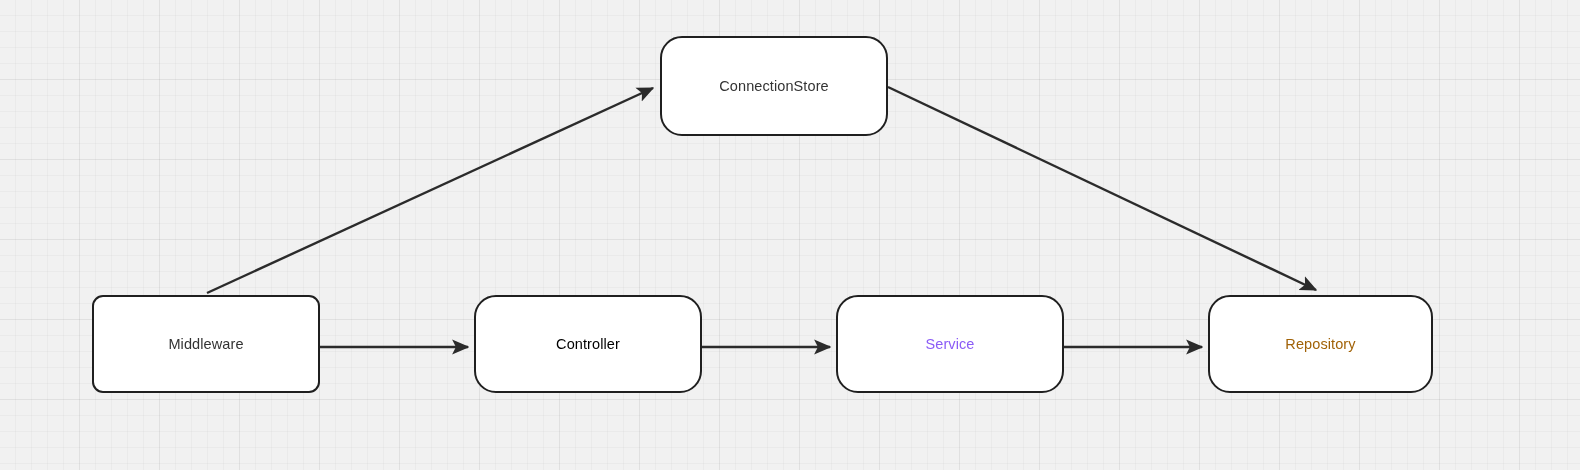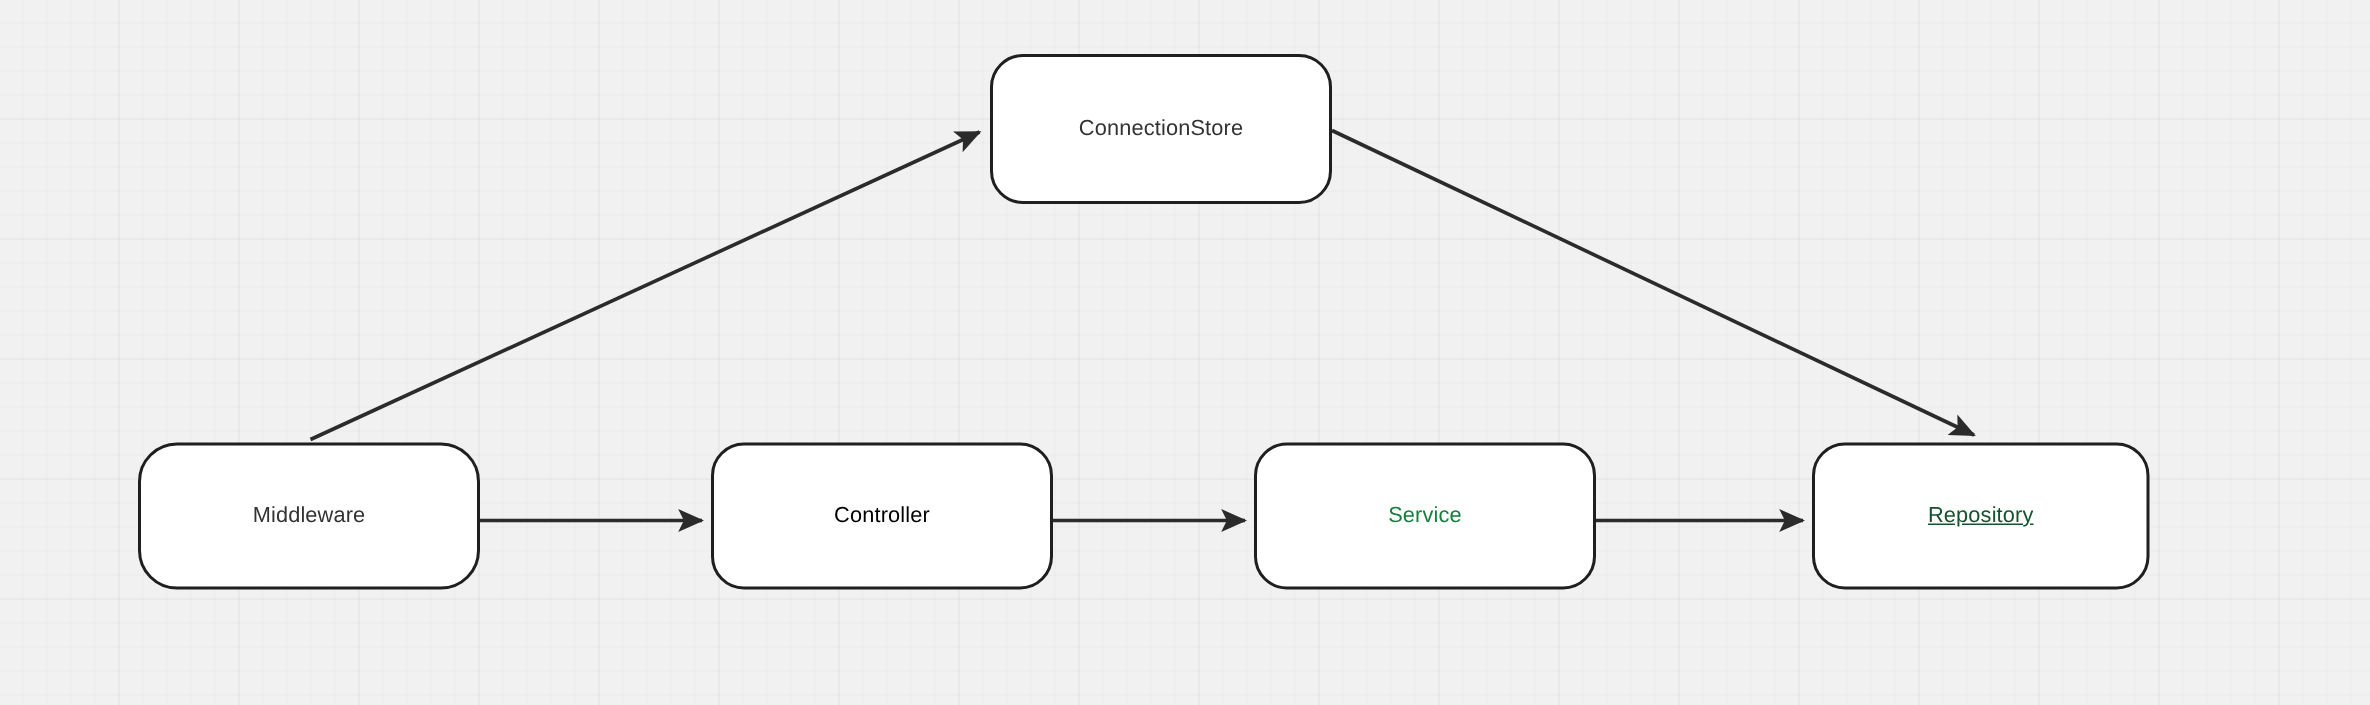--- a/index.html
+++ b/index.html
@@ -72,29 +72,29 @@
 
     <line class="edge-line" stroke="#2b2b2b" stroke-width="2.4" stroke-linecap="butt" marker-end="url(#arrow)" x1="702" y1="347" x2="830" y2="347"></line>
 
     <line class="edge-line" stroke="#2b2b2b" stroke-width="2.4" stroke-linecap="butt" marker-end="url(#arrow)" x1="1064" y1="347" x2="1202" y2="347"></line>
   </svg>
 
   <div class="node" style="left: 660px; top: 36px; width: 228px; height: 100px; background: rgb(255, 255, 255); border-color: rgb(31, 31, 31); border-width: 2px; border-radius: 22px;">
     <span class="node-label" style="color: rgb(51, 51, 51);">ConnectionStore</span>
   </div>
 
-  <div class="node" style="left: 92px; top: 295px; width: 228px; height: 98px; background: rgb(255, 255, 255); border-color: rgb(31, 31, 31); border-width: 2px; border-radius: 26px;">
+  <div class="node" style="left: 92px; top: 295px; width: 228px; height: 98px; background: rgb(255, 255, 255); border-color: rgb(31, 31, 31); border-width: 2px; border-radius: 11px;">
     <span class="node-label" style="color: rgb(51, 51, 51);">Middleware</span>
   </div>
 
   <div class="node" style="left: 474px; top: 295px; width: 228px; height: 98px; background: rgb(255, 255, 255); border-color: rgb(31, 31, 31); border-width: 2px; border-radius: 22px;">
     <span class="node-label" style="color: #000000;">Controller</span>
   </div>
 
   <div class="node" style="left: 836px; top: 295px; width: 228px; height: 98px; background: rgb(255, 255, 255); border-color: rgb(31, 31, 31); border-width: 2px; border-radius: 22px;">
-    <span class="node-label" style="color: #15803d;">Service</span>
+    <span class="node-label" style="color: #8b5cf6;">Service</span>
   </div>
 
   <div class="node" style="left: 1208px; top: 295px; width: 225px; height: 98px; background: rgb(255, 255, 255); border-color: rgb(31, 31, 31); border-width: 2px; border-radius: 22px;">
-    <span class="node-label" style="color: #14532d; text-decoration: underline;">Repository</span>
+    <span class="node-label" style="color: #a16207;">Repository</span>
   </div>
 
 </div>
 
 </body></html>

